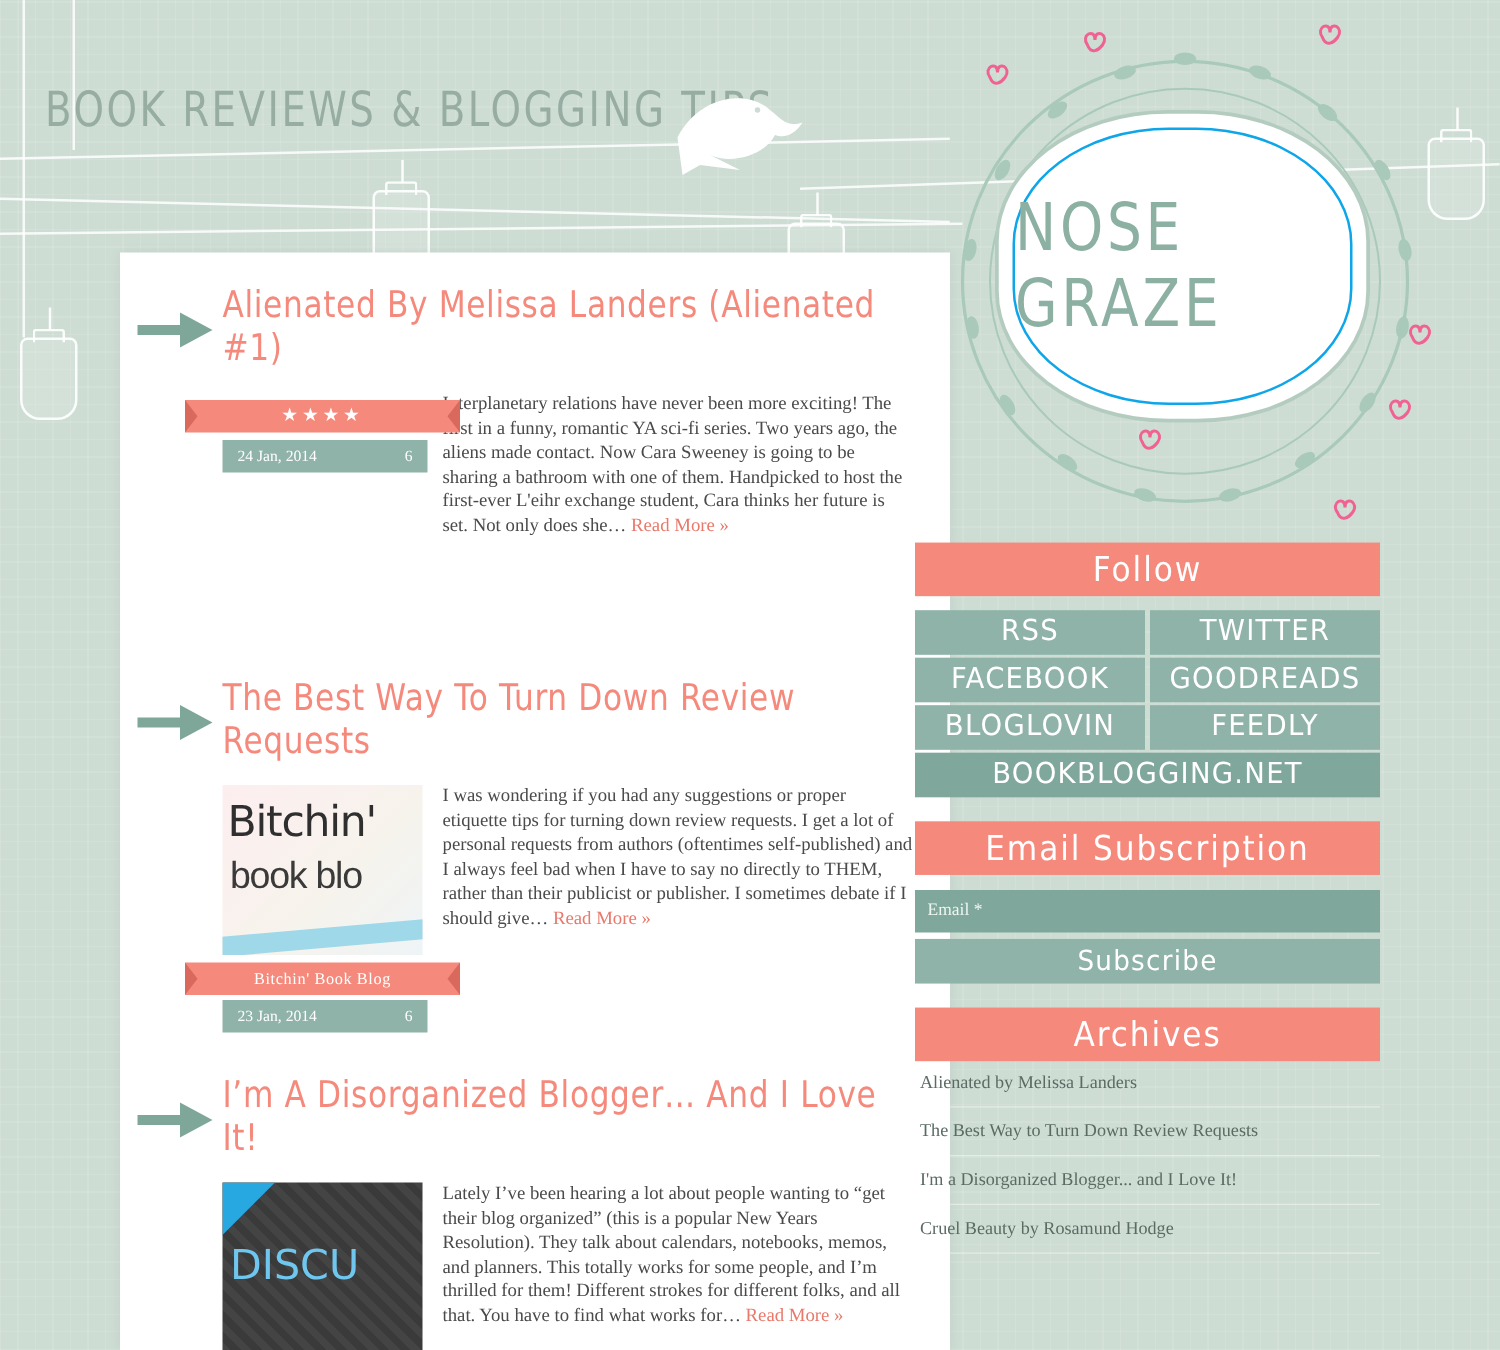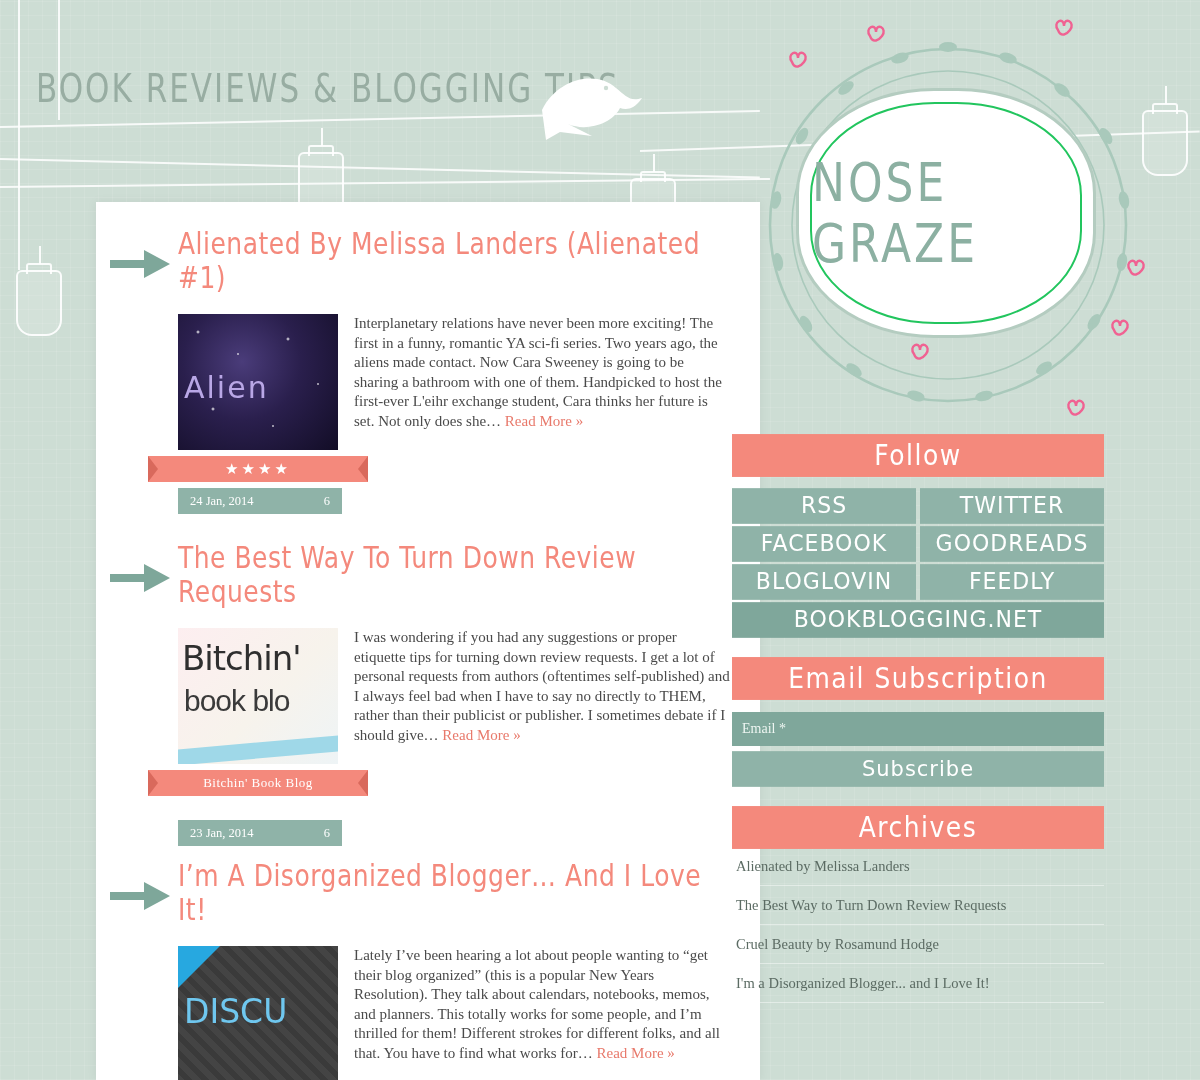--- a/index.html
+++ b/index.html
@@ -74,21 +74,21 @@
   .badge {
     position: absolute; left: 78px; top: 78px;
     width: 300px; height: 250px;
     background: #ffffff;
     border: 3px solid #b4ccc0;
     border-radius: 46% 46% 46% 46% / 42% 42% 42% 42%;
     display: flex; align-items: center; justify-content: center;
   }
   .badge-inner {
     width: 272px; height: 222px;
-    border: 2px solid #22c55e;
+    border: 2px solid #0ea5e9;
     border-radius: 46% 46% 46% 46% / 42% 42% 42% 42%;
     display: flex; align-items: center; justify-content: center;
   }
   .site-title {
     font-family: "DejaVu Sans", sans-serif;
     font-size: 44px;
     letter-spacing: 3px;
     color: #8cb0a2;
     text-transform: uppercase;
     transform: scaleY(1.2);
@@ -356,23 +356,20 @@
 
   <div class="content">
 
     <div class="post" style="position:absolute; left:34px; top:30px; width:600px;">
       <svg class="arrow" style="top:16px;" viewBox="0 0 64 32">
         <path d="M2 12 L36 12 L36 2 L62 16 L36 30 L36 20 L2 20 Z" fill="#7ea79a"></path>
       </svg>
       <h2 class="post-title">Alienated By Melissa Landers (Alienated #1)</h2>
       <div class="post-body" style="margin-top:24px;">
         <div class="thumb-col">
-          <a class="thumb alienated">
-            <span class="cover-text">Alien</span>
-          </a>
           <div class="ribbon" style="margin-top:6px;">
             <span class="stars">★★★★</span>
           </div>
           <div class="meta-bar" style="margin-top:6px;">
             <span>24 Jan, 2014</span>
             <span>6</span>
           </div>
         </div>
         <p class="excerpt"><span>Interplanetary relations have never been more exciting! The first in a funny, romantic YA sci-fi series. Two years ago, the aliens made contact. Now Cara Sweeney is going to be sharing a bathroom with one of them. Handpicked to host the first-ever L'eihr exchange student, Cara thinks her future is set. Not only does she…</span> <a class="readmore">Read More »</a></p>
       </div>
@@ -386,21 +383,21 @@
       <div class="post-body" style="margin-top:24px;">
         <div class="thumb-col">
           <a class="thumb bitchin">
             <span class="bb1">Bitchin'</span>
             <span class="bb2">book blo</span>
             <span class="stripe"></span>
           </a>
           <div class="ribbon" style="margin-top:6px;">
             <span>Bitchin' Book Blog</span>
           </div>
-          <div class="meta-bar" style="margin-top:24px;">
+          <div class="meta-bar" style="margin-top:4px;">
             <span>23 Jan, 2014</span>
             <span>6</span>
           </div>
         </div>
         <p class="excerpt"><span>I was wondering if you had any suggestions or proper etiquette tips for turning down review requests. I get a lot of personal requests from authors (oftentimes self-published) and I always feel bad when I have to say no directly to THEM, rather than their publicist or publisher. I sometimes debate if I should give…</span> <a class="readmore">Read More »</a></p>
       </div>
     </div>
 
     <div class="post" style="position:absolute; left:34px; top:662px; width:600px;">
       <svg class="arrow" style="top:16px;" viewBox="0 0 64 32">
@@ -441,19 +438,19 @@
     <h3 class="widget-title">Email Subscription</h3>
     <input class="email-input" type="text" placeholder="Email *" style="">
     <button class="subscribe-btn">Subscribe</button>
 
     <div class="spacer22"></div>
 
     <h3 class="widget-title">Archives</h3>
     <ul class="archives-list">
       <li><a>Alienated by Melissa Landers</a></li>
       <li><a>The Best Way to Turn Down Review Requests</a></li>
+      <li><a>I'm a Disorganized Blogger... and I Love It!</a></li>
       <li><a>Cruel Beauty by Rosamund Hodge</a></li>
-      <li><a>I'm a Disorganized Blogger... and I Love It!</a></li>
     </ul>
 
   </div>
 
 </div>
 
 </body></html>

